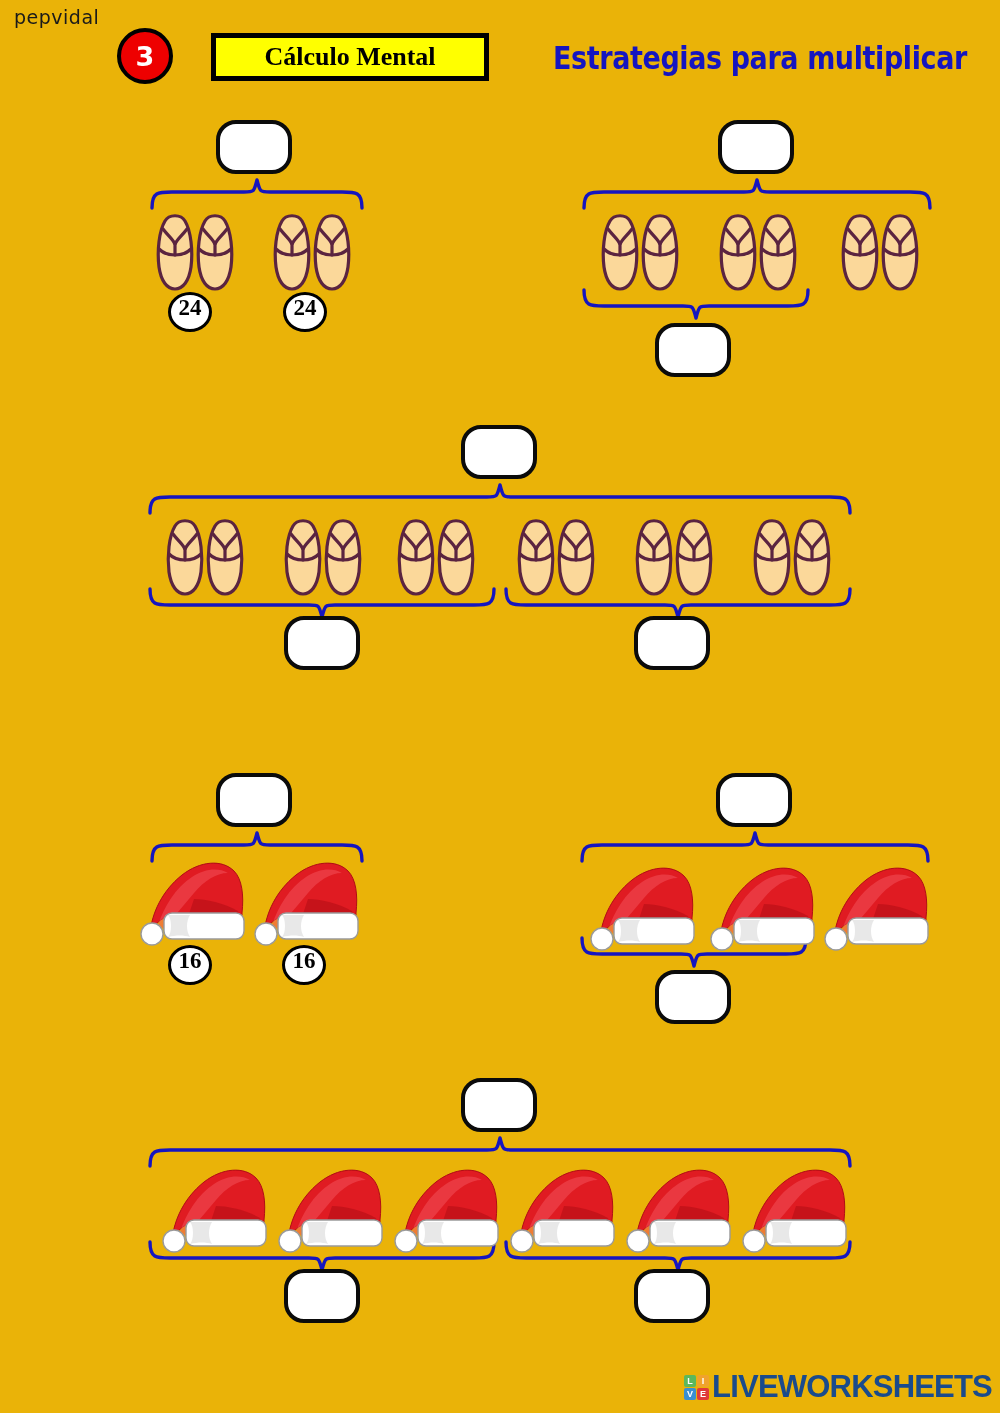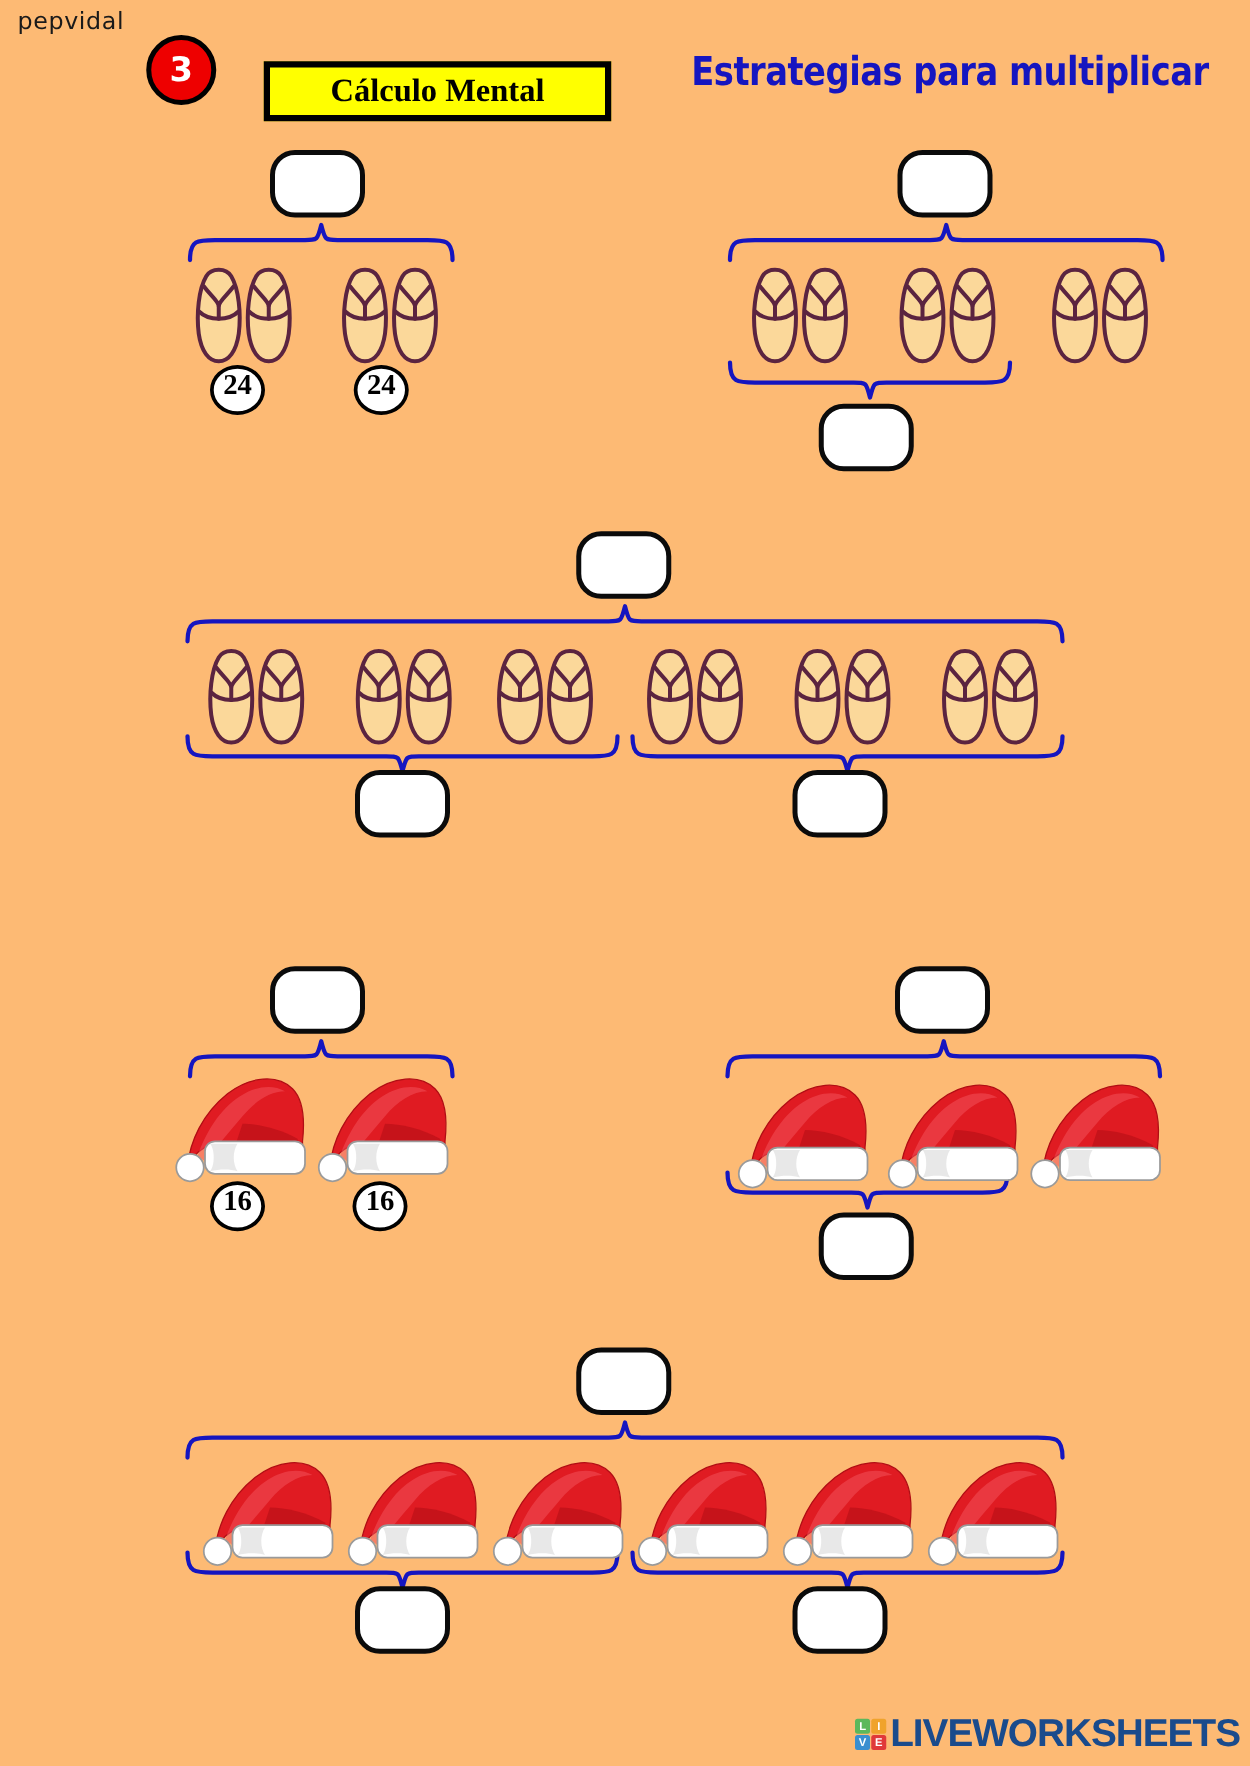--- a/index.html
+++ b/index.html
@@ -7,21 +7,21 @@
     padding: 0;
     background: #ffffff;
   }
   body {
     font-family: "Liberation Sans", sans-serif;
   }
   #page {
     position: relative;
     width: 1000px;
     height: 1413px;
-    background: #fdba74;
+    background: #eab308;
     overflow: hidden;
   }
 
   
   #watermark {
     position: absolute;
     left: 14px;
     top: 6px;
     font-family: "DejaVu Sans", sans-serif;
     font-size: 19px;
@@ -55,21 +55,20 @@
     background: #ffff00;
     border: 5px solid #000000;
     box-sizing: border-box;
     display: flex;
     align-items: center;
     justify-content: center;
     font-family: "Liberation Serif", serif;
     font-weight: bold;
     font-size: 26px;
     color: #000000;
-    margin-top: 16px;
   }
   #subtitle {
     position: absolute;
     left: 553px;
     top: 40px;
     font-family: "DejaVu Sans", sans-serif;
     font-weight: bold;
     font-size: 27px;
     color: #1515c0;
     letter-spacing: -0.4px;

